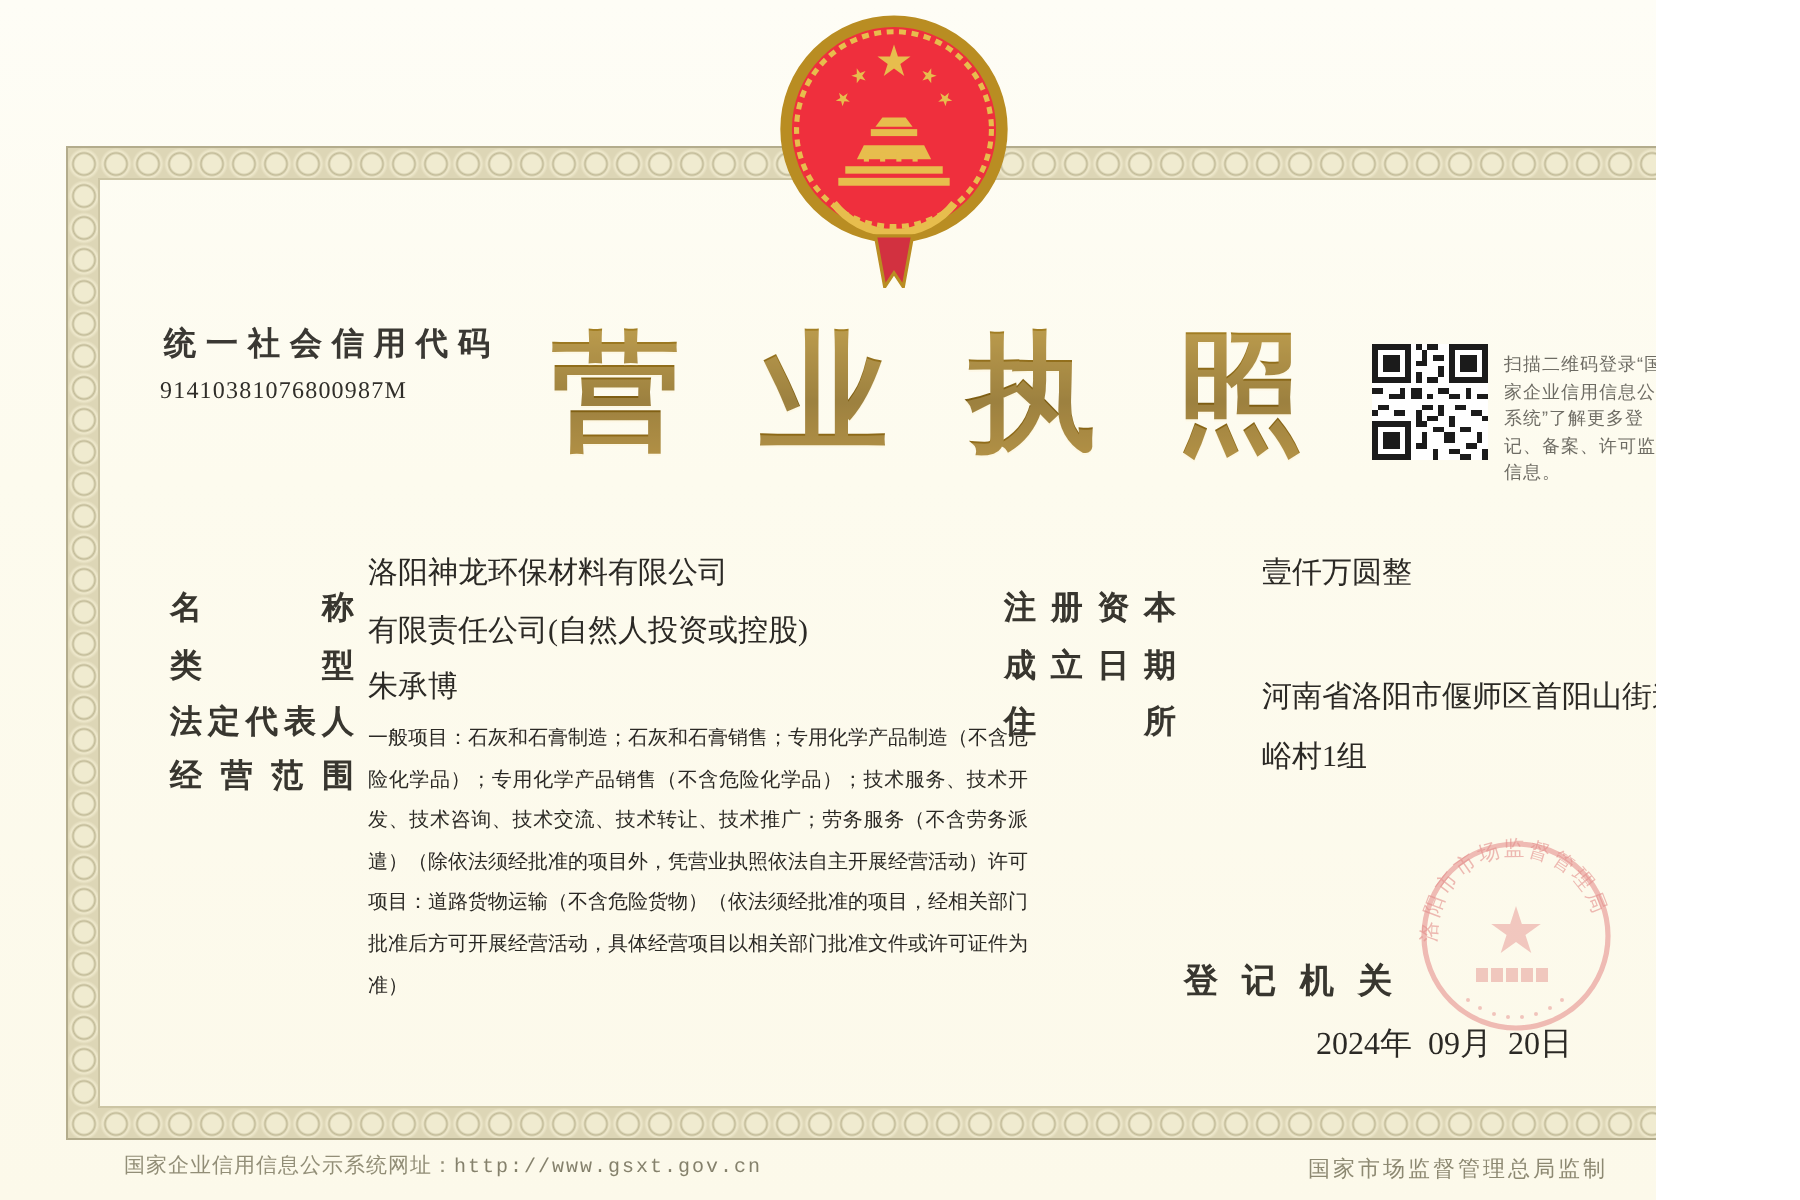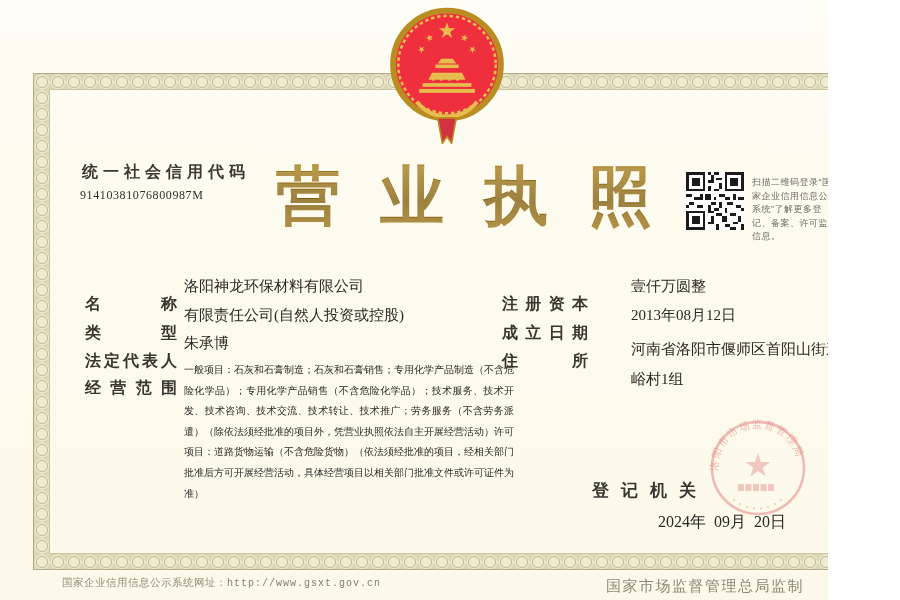--- a/index.html
+++ b/index.html
@@ -54,21 +54,21 @@
   
   .registry-label{position:absolute;left:592px;top:479px;font-size:17px;font-weight:bold;
     letter-spacing:12px;color:#38362f;white-space:nowrap;}
   .reg-date{position:absolute;left:658px;top:512px;font-size:16px;color:#2b2925;
     font-family:"Liberation Serif","DejaVu Serif",serif;white-space:pre;}
   
   .seal{position:absolute;left:708px;top:418px;width:100px;height:100px;opacity:.75;}
   
   .footer-left{position:absolute;left:30px;top:576px;font-size:10.5px;color:#928e77;letter-spacing:.5px;padding-left:32px;}
   .footer-left .url{font-family:"Liberation Mono","DejaVu Sans Mono",monospace;font-size:10px;letter-spacing:1px;color:#85816c;}
-  .footer-right{position:absolute;right:24px;top:577px;font-size:15px;color:#8d8972;letter-spacing:1.5px;text-align:right;}
+  .footer-right{position:absolute;right:24px;top:577px;font-size:11px;color:#8d8972;letter-spacing:1.5px;text-align:right;}
 </style>
 </head>
 <body>
 
 <div class="canvas">
 
   <div class="border-outline"></div>
   <div class="band band-top"></div>
   <div class="band band-bottom"></div>
   <div class="band band-left"></div>
@@ -176,21 +176,20 @@
   <div class="flabel l-label" style="top:333px">法定代表人</div>
   <div class="fvalue l-value" style="top:334px">朱承博</div>
 
   <div class="flabel l-label" style="top:360px">经营范围</div>
   <div class="fvalue l-value scope" style="top:360px">一般项目：石灰和石膏制造；石灰和石膏销售；专用化学产品制造（不含危险化学品）；专用化学产品销售（不含危险化学品）；技术服务、技术开发、技术咨询、技术交流、技术转让、技术推广；劳务服务（不含劳务派遣）（除依法须经批准的项目外，凭营业执照依法自主开展经营活动）许可项目：道路货物运输（不含危险货物）（依法须经批准的项目，经相关部门批准后方可开展经营活动，具体经营项目以相关部门批准文件或许可证件为准）</div>
 
   <div class="flabel r-label" style="top:276px">注册资本</div>
   <div class="fvalue r-value" style="top:277px">壹仟万圆整</div>
 
   <div class="flabel r-label" style="top:305px">成立日期</div>
-  <div class="fvalue r-value" style="top:306px">2013年08月12日</div>
 
   <div class="flabel r-label" style="top:333px">住所</div>
   <div class="fvalue r-value addr" style="top:334px">河南省洛阳市偃师区首阳山街道香峪村1组</div>
 
   <div class="registry-label">登记机关</div>
   <div class="reg-date">2024年  09月  20日</div>
 
   <div class="seal">
     <svg viewBox="0 0 100 100" width="100" height="100">
       <defs>

